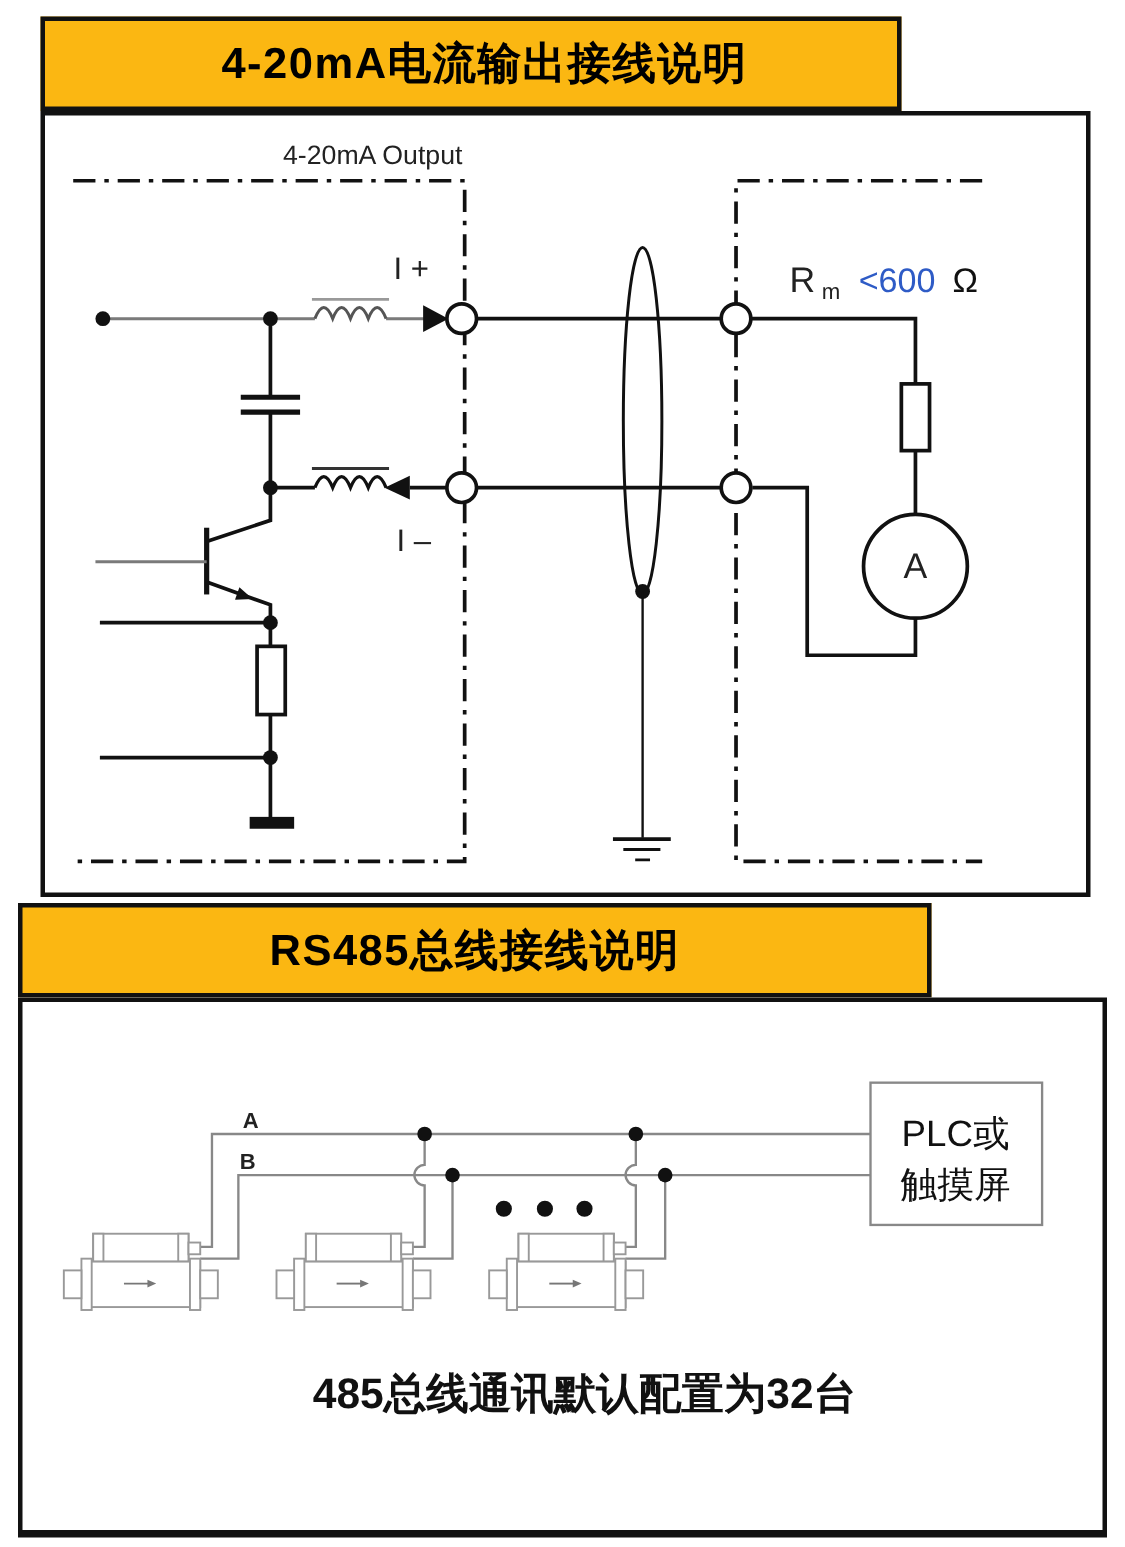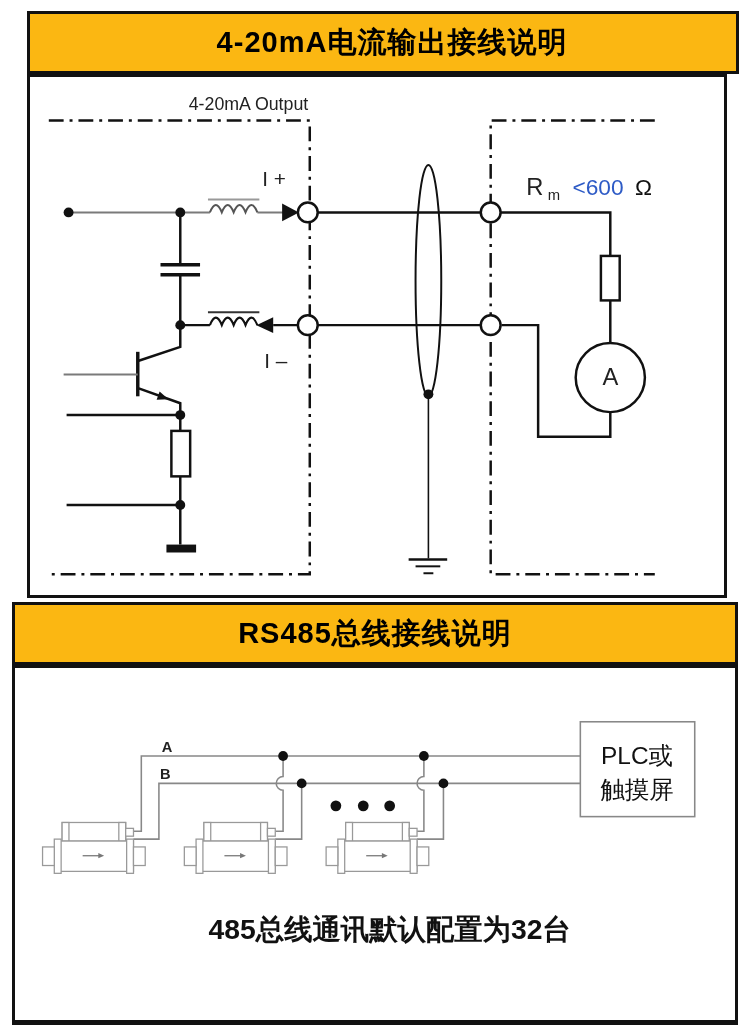--- a/index.html
+++ b/index.html
@@ -21,21 +21,21 @@
   .term{fill:#fff;stroke:#111;stroke-width:2.5;}
   .dot{fill:#111;stroke:none;}
   .lbl{font-family:"Liberation Sans",sans-serif;fill:#222;}
   .meterline{stroke:#999;stroke-width:1.3;fill:#fff;}
   .busline{stroke:#888;stroke-width:1.6;fill:none;}
   .plcbox{fill:#fff;stroke:#888;stroke-width:1.6;}
 </style>
 </head>
 <body>
 
-<div class="hdr" style="left:27px;top:11px;width:712px;height:63px;padding-left:18px;">
+<div class="hdr" style="left:27px;top:11px;width:574px;height:63px;padding-left:18px;">
   <span>4-20mA电流输出接线说明</span>
 </div>
 
 <div class="dbody" style="left:27px;top:74px;width:700px;height:524px;text-align:right;">
   <svg viewBox="27 74 700 524">
 
     <text x="247" y="107" text-anchor="middle" class="lbl" font-size="18">4-20mA Output</text>
 
     <path class="dashdot" d="M45,118 H309 V577 H45"></path>
     <path class="dashdot" d="M658,118 H492 V577 H658"></path>
@@ -108,21 +108,21 @@
 
     <text class="lbl">
       <tspan x="528" y="193" font-size="24">R</tspan>
       <tspan y="198" font-size="15">m</tspan>
       <tspan y="193" dx="8" font-size="23" fill="#2E5BC6">&lt;600</tspan>
       <tspan y="193" dx="7" font-size="23" fill="#111">Ω</tspan>
     </text>
   </svg>
 </div>
 
-<div class="hdr" style="left:12px;top:602px;width:726px;height:63px;text-align:center;">
+<div class="hdr" style="left:12px;top:602px;width:609px;height:63px;text-align:center;">
   <span>RS485总线接线说明</span>
 </div>
 
 <div class="dbody" style="left:12px;top:665px;width:726px;height:360px;border-bottom-width:5px;">
   <svg viewBox="12 665 726 360">
 
     <defs>
       <g id="flowmeter">
         <rect class="meterline" x="55" y="823" width="65" height="19"></rect>
         <rect class="meterline" x="55" y="823" width="7" height="19"></rect>

